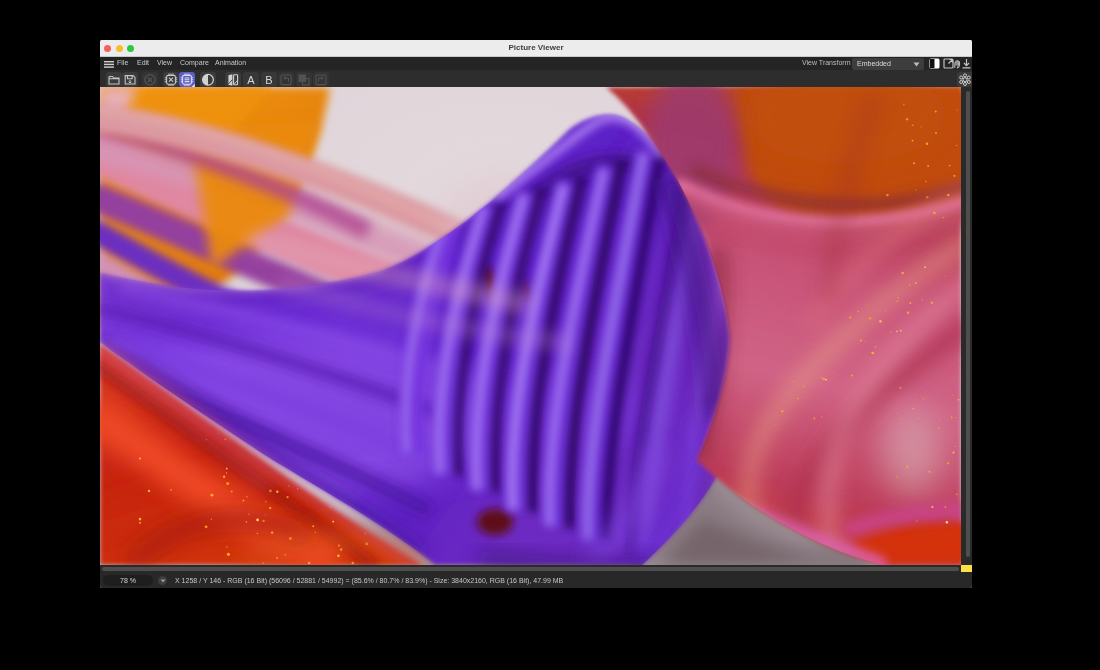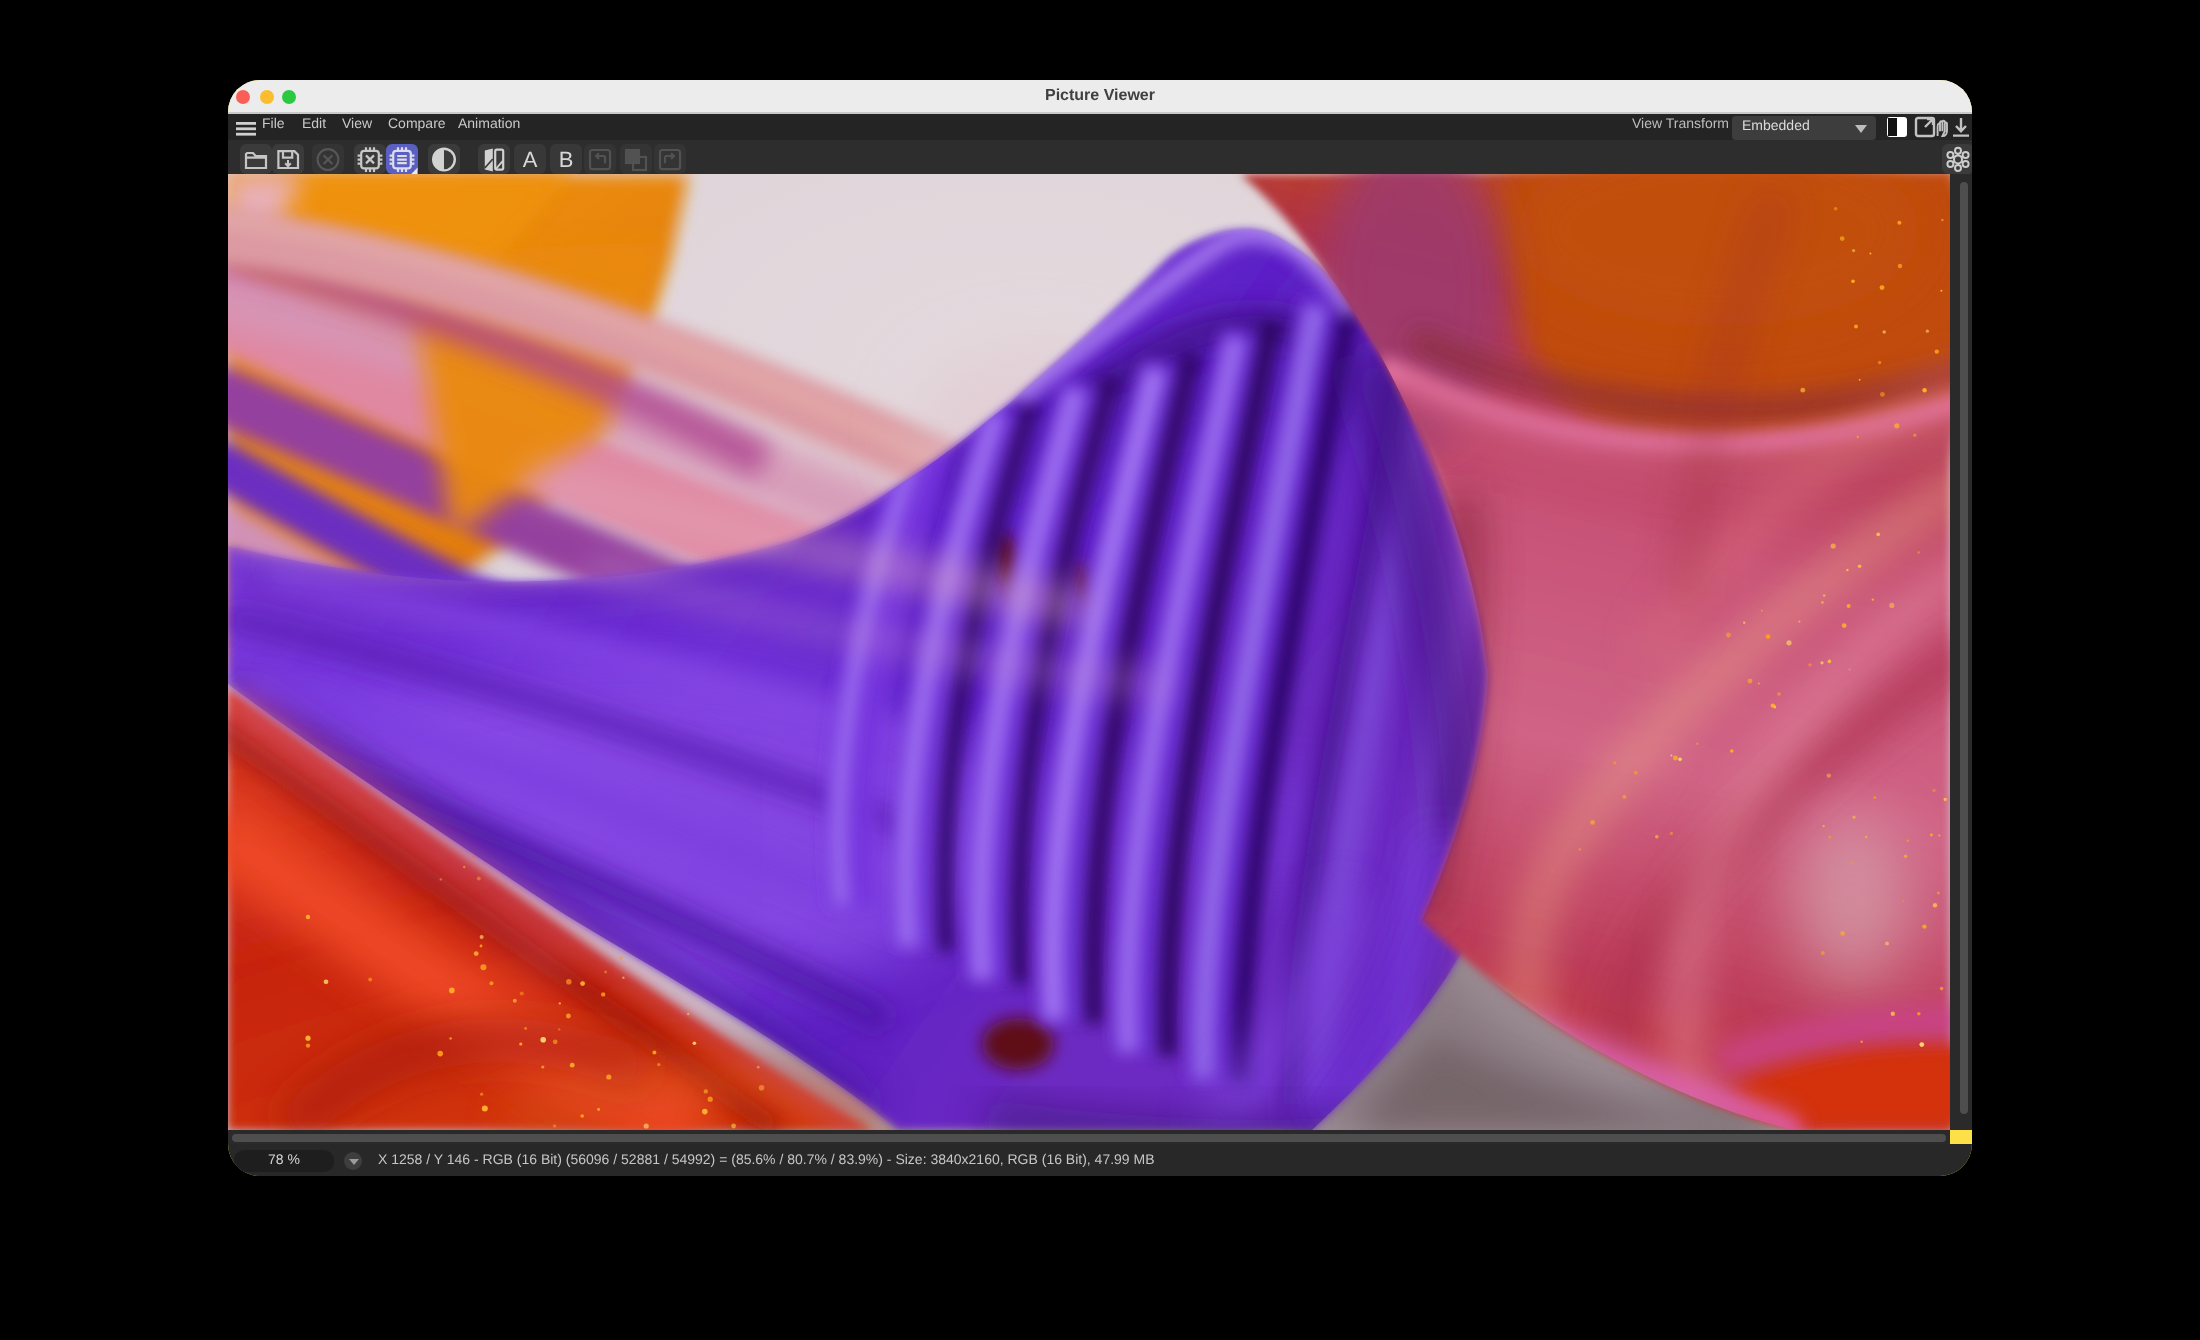--- a/index.html
+++ b/index.html
@@ -1,17 +1,17 @@
 <!DOCTYPE html>
 <html><head>
 <meta charset="utf-8">
 <style>
   html,body{margin:0;padding:0;background:#000;width:1100px;height:670px;overflow:hidden;}
   *{box-sizing:border-box;font-family:"Liberation Sans",sans-serif;}
-  #win{position:absolute;left:114px;top:40px;width:872px;height:548px;border-radius:16px;overflow:hidden;background:#fde047;}
+  #win{position:absolute;left:100px;top:40px;width:872px;height:548px;border-radius:2px;overflow:hidden;background:#fde047;}
   #titlebar{position:absolute;left:0;top:0;width:100%;height:17px;background:#ececec;border-bottom:1px solid #c9c9c9;}
   .tl{position:absolute;top:5px;width:7px;height:7px;border-radius:50%;}
   #title{position:absolute;top:3px;width:100%;text-align:center;font-size:8px;font-weight:bold;color:#404040;}
   #menubar{position:absolute;left:0;top:17px;width:100%;height:13px;background:#242424;color:#c9c9c9;font-size:7px;}
   .mi{position:absolute;top:2px;}
   #toolbar{position:absolute;left:0;top:30px;width:100%;height:17px;background:#2d2d2d;}
   .tb{position:absolute;top:1.5px;width:16px;height:15.5px;background:#3b3b3b;border-radius:3px;}
   .tbd{background:#343434;}
   #imgarea{position:absolute;left:0;top:47px;width:861px;height:478px;background:#e4dbdf;}
   #vscroll{position:absolute;left:861px;top:47px;width:11px;height:478px;background:#2a2a2a;}

